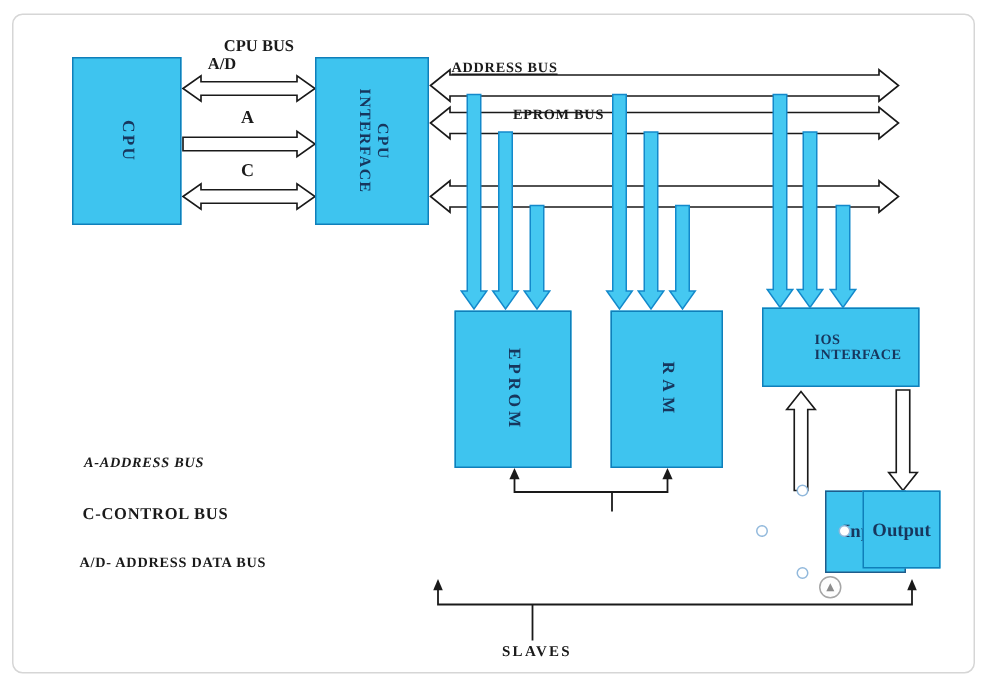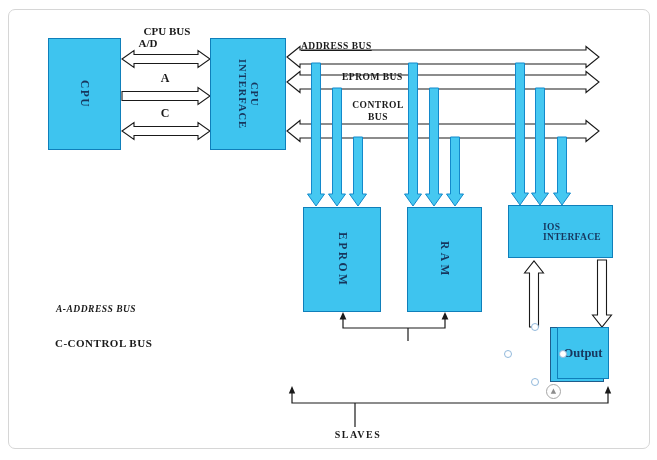--- a/index.html
+++ b/index.html
@@ -82,39 +82,38 @@
   </div>
   <div class="block" style="left:407px;top:207px;width:75px;height:105px;">
     <span class="vtext" style="font-size:11.5px;letter-spacing:3.5px;">RAM</span>
   </div>
   <div class="block" style="left:508px;top:205px;width:105px;height:53px;font-size:9.5px;letter-spacing:0.3px;padding-left:34px;">
     <span>IOS INTERFACE</span>
   </div>
   <div class="block" style="left:508px;top:327px;width:54px;height:55px;font-size:12.5px;border-color:#1f5c8b;margin-left:42px;">
     <span>Input</span>
   </div>
-  <div class="block" style="left:557px;top:327px;width:52px;height:52px;font-size:12.5px;">
+  <div class="block" style="left:575px;top:327px;width:52px;height:52px;font-size:12.5px;">
     <span>Output</span>
   </div>
 
   <div class="handle" style="left:531px;top:323px;"></div>
   <div class="handle" style="left:504px;top:350px;"></div>
   <div class="handle" style="left:559px;top:350px;"></div>
   <div class="handle" style="left:531px;top:378px;"></div>
   <div id="rotate-handle" style="left:546px;top:384px;">
     <span>▲</span>
   </div>
 
-  <div class="lbl ctr" style="left:127px;top:25px;width:80px;font-size:11px;">CPU BUS</div>
+  <div class="lbl ctr" style="left:116px;top:25px;width:80px;font-size:11px;text-align:right;">CPU BUS</div>
   <div class="lbl ctr" style="left:108px;top:37px;width:80px;font-size:11px;">A/D</div>
   <div class="lbl ctr" style="left:125px;top:71px;width:80px;font-size:12px;">A</div>
   <div class="lbl ctr" style="left:125px;top:106px;width:80px;font-size:12px;">C</div>
 
   <div class="lbl" style="left:301px;top:41px;font-size:9.5px;letter-spacing:0.5px;text-decoration:underline;">ADDRESS BUS</div>
   <div class="lbl" style="left:342px;top:72px;font-size:9.5px;letter-spacing:0.5px;">EPROM BUS</div>
-  <div class="lbl ctr" style="left:348px;top:100px;width:60px;font-size:9.5px;line-height:11.5px;letter-spacing:0.5px;">CONTROL
-BUS</div>
 
   <div class="lbl" style="left:56px;top:304px;font-size:9.5px;letter-spacing:0.5px;font-style:italic;">A-ADDRESS BUS</div>
   <div class="lbl" style="left:55px;top:337px;font-size:11px;letter-spacing:0.5px;">C-CONTROL BUS</div>
+  <div class="lbl" style="left:53px;top:371px;font-size:9.5px;letter-spacing:0.5px;">A/D- ADDRESS DATA BUS</div>
 
   <div class="lbl ctr" style="left:322px;top:429px;width:72px;font-size:10px;letter-spacing:1.5px;">SLAVES</div>
 </div>
 
 </body></html>

